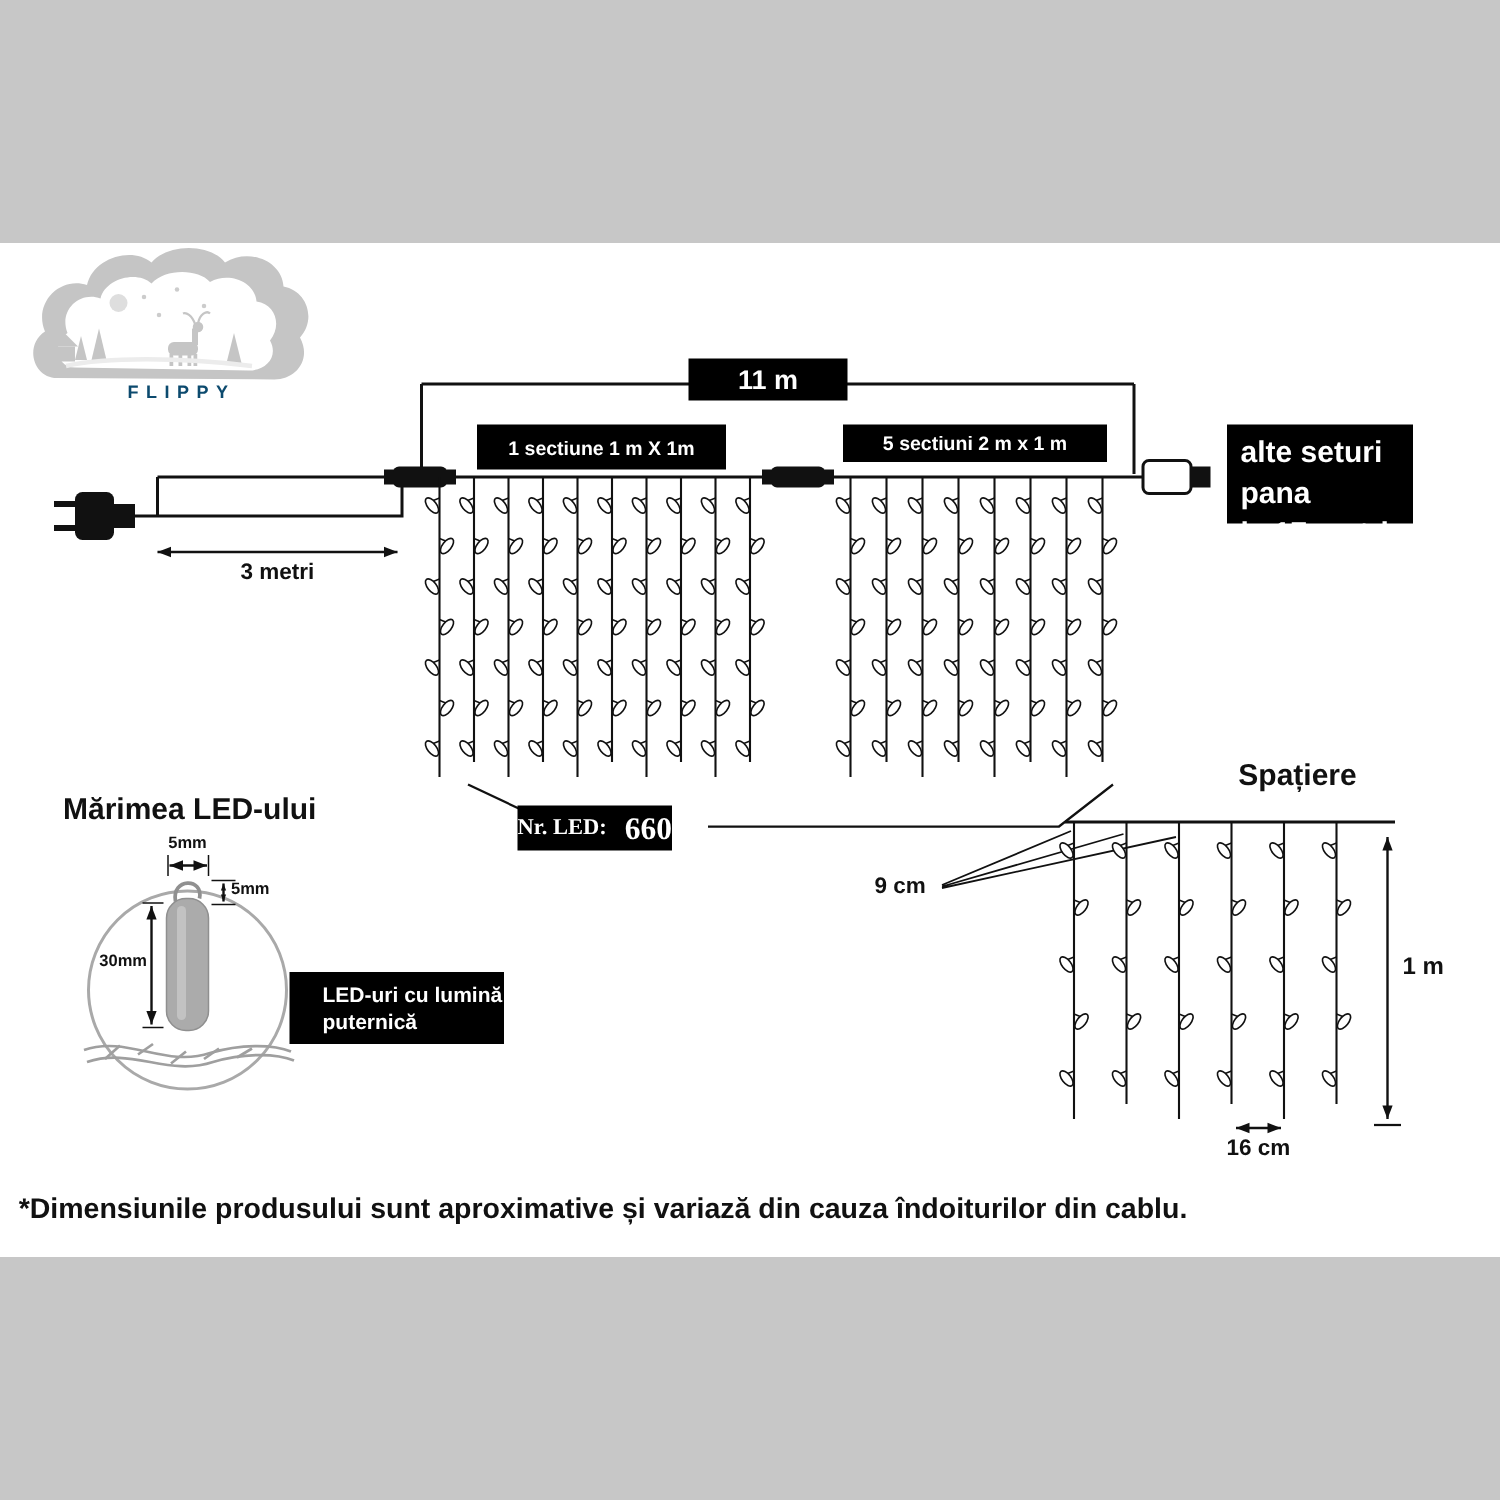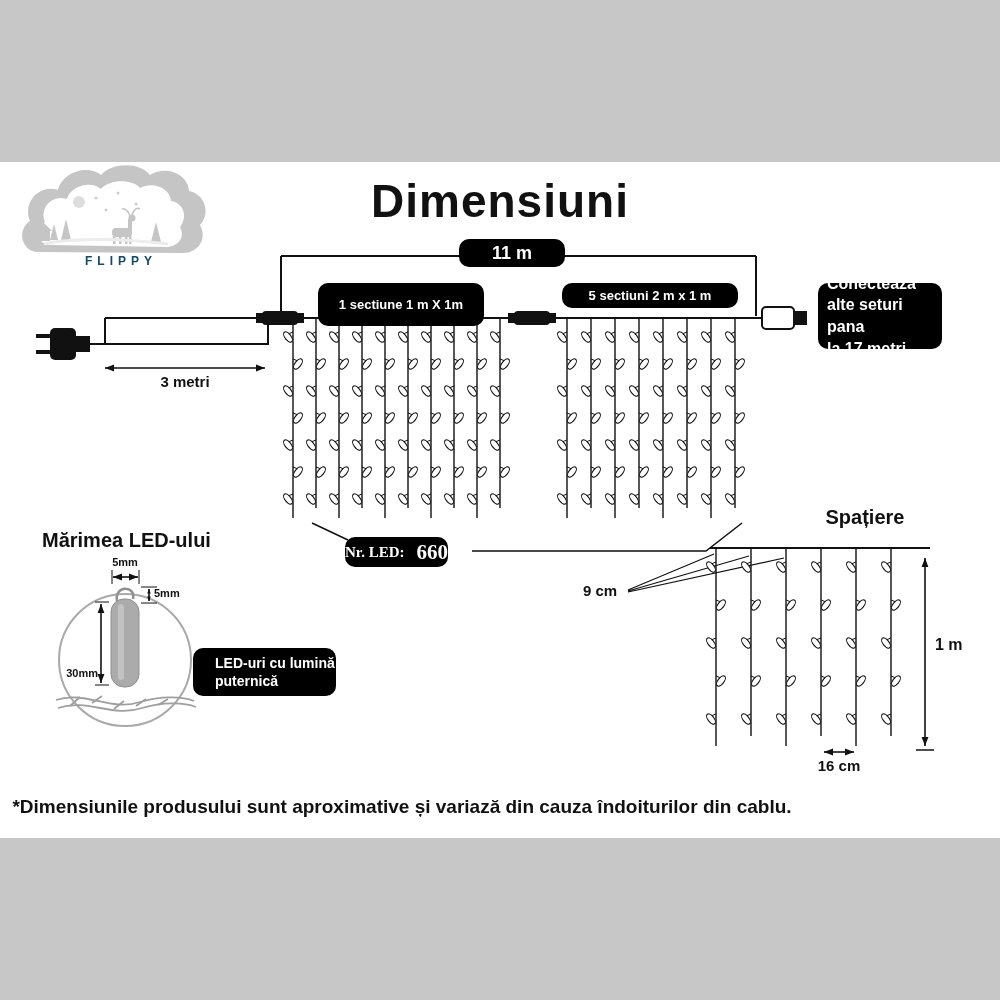--- a/index.html
+++ b/index.html
@@ -3,38 +3,38 @@
 <meta charset="utf-8">
 <style>
   * { margin:0; padding:0; box-sizing:border-box; }
   html,body { width:1000px; height:1000px; }
   body { font-family:"Liberation Sans", sans-serif; color:#111; }
   .stage { position:relative; width:1000px; height:1000px; background:#c7c7c7; overflow:hidden; }
   .content-bg { position:absolute; left:0; top:162px; width:1000px; height:676px; background:#ffffff; }
   svg.art { position:absolute; left:0; top:0; width:1000px; height:1000px; }
   .abs { position:absolute; }
   .page-title { left:0; top:174px; width:1000px; text-align:center; font-size:46px; font-weight:bold; letter-spacing:1px; }
-  .blackbox { position:absolute; background:#000; color:#fff; font-weight:bold; display:flex; align-items:center; justify-content:center; text-align:center;border-radius:10px; }
+  .blackbox { position:absolute; background:#000; color:#fff; font-weight:bold; display:flex; align-items:center; justify-content:center; text-align:center; }
   .box-11m   { left:459px; top:239px; width:106px; height:28px; font-size:18px; }
-  .box-s1    { left:318px; top:283px; width:166px; height:43px; font-size:13px; }
+  .box-s1    { left:318px; top:283px; width:166px; height:30px; font-size:13px; }
   .box-s2    { left:562px; top:283px; width:176px; height:25px; font-size:13px; }
-  .box-connect { left:818px; top:283px; width:124px; height:66px; font-size:16px; flex-direction:column; align-items:flex-start; justify-content:center; padding-left:9px; line-height:1.35; text-align:left; }
+  .box-connect { left:818px; top:283px; width:124px; height:66px; font-size:20px; flex-direction:column; align-items:flex-start; justify-content:center; padding-left:9px; line-height:1.35; text-align:left; }
   .box-nrled { left:345px; top:537px; width:103px; height:30px; font-family:"Liberation Serif", serif; }
   .box-nrled .lbl { font-size:15px; }
   .box-nrled .val { font-size:21px; margin-left:12px; }
   .box-lednote { left:193px; top:648px; width:143px; height:48px; font-size:14px; flex-direction:column; align-items:flex-start; justify-content:center; padding-left:22px; line-height:1.3; text-align:left; }
   .lbl-3metri { left:105px; top:373px; width:160px; text-align:center; font-size:15px; font-weight:bold; }
   .lbl-spatiere { left:805px; top:506px; width:120px; text-align:center; font-size:20px; font-weight:bold; }
   .lbl-9cm  { left:583px; top:582px; font-size:15px; font-weight:bold; }
   .lbl-1m   { left:935px; top:636px; font-size:16px; font-weight:bold; }
   .lbl-16cm { left:809px; top:757px; width:60px; text-align:center; font-size:15px; font-weight:bold; }
   .lbl-marimea { left:42px; top:529px; font-size:20px; font-weight:bold; }
   .lbl-5mm-w { left:100px; top:556px; width:50px; text-align:center; font-size:11px; font-weight:bold; }
   .lbl-5mm-h { left:154px; top:587px; font-size:11px; font-weight:bold; }
-  .lbl-30mm  { left:56px; top:667px; width:42px; text-align:right; font-size:11px; font-weight:bold; }
+  .lbl-30mm  { left:56px; top:635px; width:42px; text-align:right; font-size:11px; font-weight:bold; }
   .disclaimer { left:0; top:796px; width:804px; text-align:center; font-size:19px; font-weight:bold; }
   .logo-flippy { left:85px; top:254px; width:110px; text-align:left; font-size:12px; font-weight:bold; letter-spacing:5px; color:#0c4a6e; }
   .logo-christmas { left:45px; top:266px; width:180px; text-align:center; font-family:"DejaVu Serif", serif; font-style:italic; font-size:26px; color:#c0c0c0; }
 </style>
 </head>
 <body>
 
 <div class="stage">
   <div class="content-bg"></div>
 
@@ -490,21 +490,20 @@
         <polygon points="138,577 129,573.58 129,580.42" fill="#111"></polygon>
         <line x1="149" y1="589" x2="149" y2="601" stroke="#111" stroke-width="1.6"></line>
         <polygon points="149,589 147.24615384615385,593.6153846153846 150.75384615384615,593.6153846153846" fill="#111"></polygon>
         <polygon points="149,601 150.75384615384615,596.3846153846154 147.24615384615385,596.3846153846154" fill="#111"></polygon>
         <line x1="101" y1="604" x2="101" y2="683" stroke="#111" stroke-width="1.6"></line>
         <polygon points="101,604 97.58,613 104.42,613" fill="#111"></polygon>
         <polygon points="101,683 104.42,674 97.58,674" fill="#111"></polygon>
       </g>
   </svg>
 
-  <div class="abs page-title">Dimensiuni</div>
 
   <div class="abs logo-flippy">FLIPPY</div>
 
   <div class="blackbox box-11m">11 m</div>
   <div class="blackbox box-s1">1 sectiune 1 m X 1m</div>
   <div class="blackbox box-s2">5 sectiuni 2 m x 1 m</div>
 
   <div class="blackbox box-connect">
     <span>Conecteaza</span>
     <span>alte seturi pana</span>

